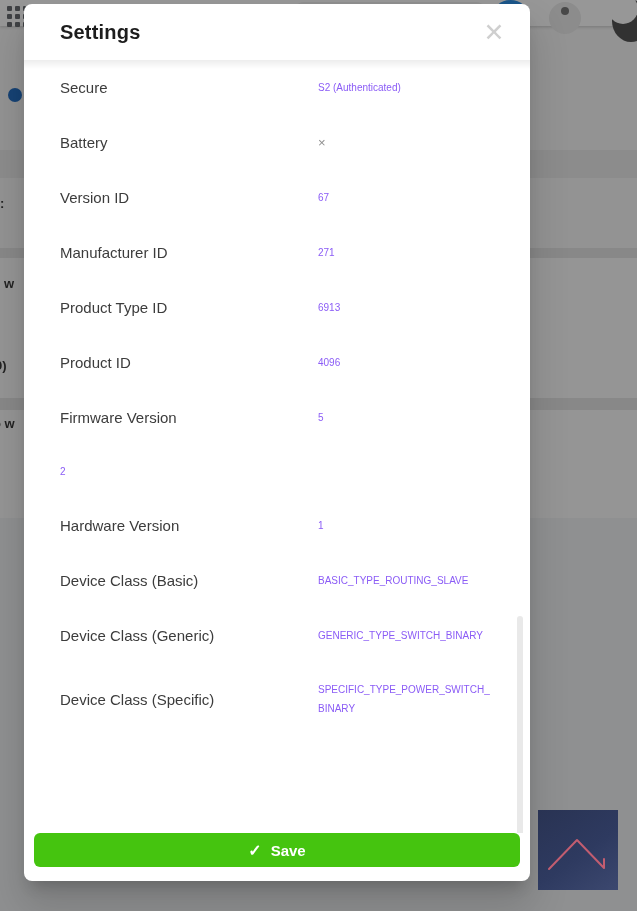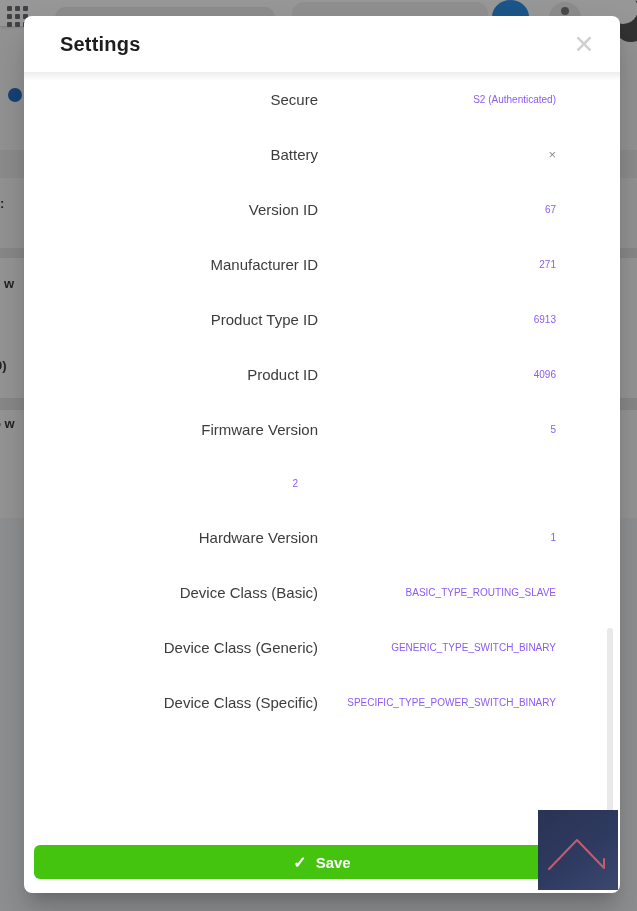--- a/index.html
+++ b/index.html
@@ -35,36 +35,36 @@
                background: #ffffff; border-radius: 50%; }
   .bg-bluedot { position: absolute; left: 8px; top: 88px; width: 14px; height: 14px;
                 background: #1565c0; border-radius: 50%; }
   .bg-frag { position: absolute; font-size: 13px; font-weight: bold; color: #2b2b2b;
              white-space: nowrap; }
 
   
   .overlay { position: absolute; inset: 0; background: rgba(25,25,25,0.45); z-index: 10; }
 
   
-  .modal { position: absolute; left: 24px; top: 16px; width: 596px; height: 877px;
+  .modal { position: absolute; left: 24px; top: 4px; width: 506px; height: 877px;
            background: #ffffff; border-radius: 8px; z-index: 20;
            box-shadow: 0 11px 15px -7px rgba(0,0,0,.2), 0 24px 38px 3px rgba(0,0,0,.14);
            display: flex; flex-direction: column; overflow: hidden; }
   .modal-header { height: 56px; flex: 0 0 56px; display: flex; align-items: center;
                   padding: 0 20px 0 36px; position: relative; }
   .modal-title { font-size: 20px; font-weight: 600; color: #1d1d1d; letter-spacing: .2px; }
   .close-btn { margin-left: auto; width: 32px; height: 32px; border: none; background: none;
                color: #cfcfcf; font-size: 25px; font-weight: 300; line-height: 32px;
                text-align: center; cursor: pointer; }
   .scroll-shadow { position: absolute; left: 0; right: 0; top: 56px; height: 9px;
                    background: linear-gradient(to bottom, rgba(0,0,0,0.07), rgba(0,0,0,0));
                    pointer-events: none; z-index: 2; }
 
   .modal-body { flex: 1 1 auto; position: relative; overflow: hidden; }
-  .row { display: flex; align-items: center; padding: 17px 40px 17px 36px; text-align: right; }
+  .row { display: flex; align-items: center; padding: 17px 40px 17px 36px; }
   .row-label { width: 258px; flex: 0 0 258px; font-size: 15px; color: #3c3c3c;
                line-height: 21px; }
   .row-value { flex: 1 1 auto; max-width: 238px; font-size: 10px; color: #8b5cf6;
                line-height: 19px; word-break: break-all; }
   .row-value.icon-x { font-size: 13px; color: #8f8f8f; }
 
   .modal-scrollbar { position: absolute; right: 7px; top: 556px; width: 6px; height: 247px;
                      background: #e9e9e9; border-radius: 3px; z-index: 3; }
 
   .modal-footer { flex: 0 0 48px; padding: 0 10px 14px 10px; }

